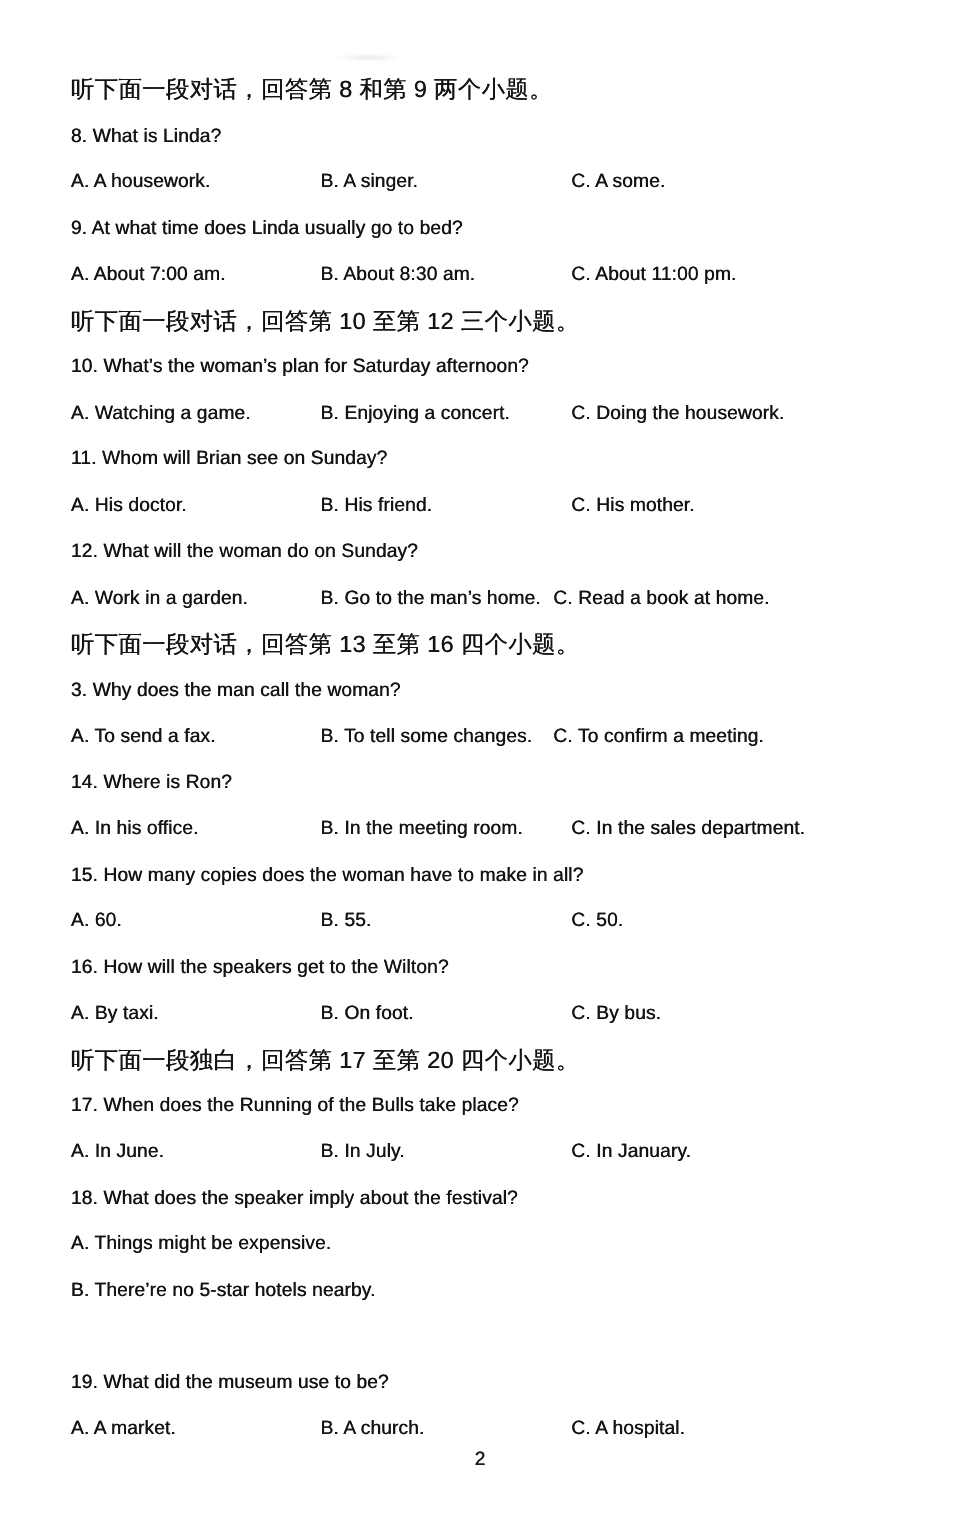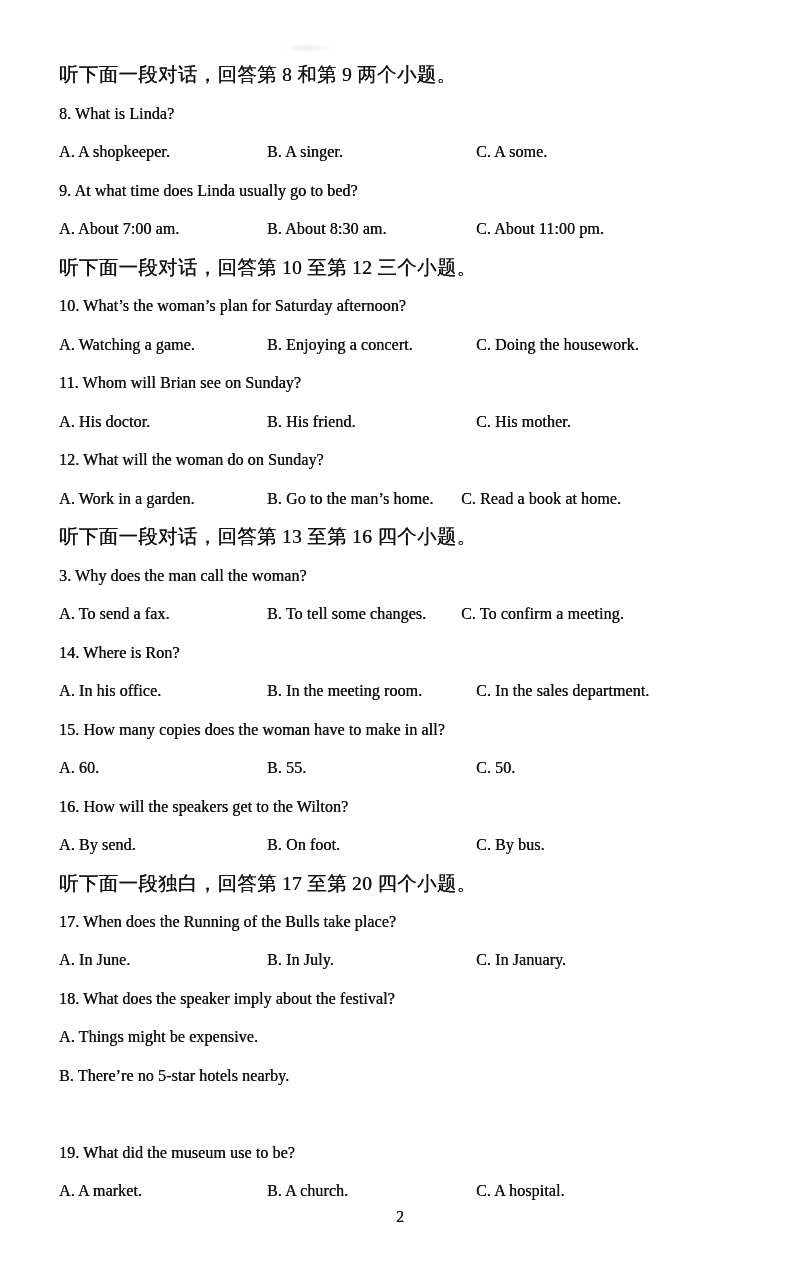--- a/index.html
+++ b/index.html
@@ -6,21 +6,21 @@
     margin: 0;
     padding: 0;
     background: #ffffff;
   }
   .page {
     position: relative;
     width: 800px;
     height: 1268px;
     background: #ffffff;
     overflow: hidden;
-    font-family: Liberation Serif, serif;
+    font-family: Liberation Sans, sans-serif;
     color: #141414;
   }
   .row {
     position: absolute;
     left: 59px;
     white-space: nowrap;
     font-size: 16px;
     line-height: 26px;
     letter-spacing: 0.1px;
     text-shadow: 0.35px 0 0 currentColor;
@@ -64,21 +64,21 @@
 <body>
 
 <div class="page">
 
   <div class="ghost"></div>
 
   <div class="row zh" style="top:62px">听下面一段对话，回答第 8 和第 9 两个小题。</div>
 
   <div class="row" style="top:101px">8. What is Linda?</div>
   <div class="row opts" style="top:139px">
-    <span class="oA">A. A shopkeeper.</span>
+    <span class="oA">A. A housework.</span>
     <span class="oB">B. A singer.</span>
     <span class="oC">C. A some.</span>
   </div>
 
   <div class="row" style="top:178px">9. At what time does Linda usually go to bed?</div>
   <div class="row opts" style="top:216px">
     <span class="oA">A. About 7:00 am.</span>
     <span class="oB">B. About 8:30 am.</span>
     <span class="oC">C. About 11:00 pm.</span>
   </div>
@@ -124,21 +124,21 @@
 
   <div class="row" style="top:717px">15. How many copies does the woman have to make in all?</div>
   <div class="row opts" style="top:755px">
     <span class="oA">A. 60.</span>
     <span class="oB">B. 55.</span>
     <span class="oC">C. 50.</span>
   </div>
 
   <div class="row" style="top:794px">16. How will the speakers get to the Wilton?</div>
   <div class="row opts" style="top:832px">
-    <span class="oA">A. By send.</span>
+    <span class="oA">A. By taxi.</span>
     <span class="oB">B. On foot.</span>
     <span class="oC">C. By bus.</span>
   </div>
 
   <div class="row zh" style="top:871px">听下面一段独白，回答第 17 至第 20 四个小题。</div>
 
   <div class="row" style="top:909px">17. When does the Running of the Bulls take place?</div>
   <div class="row opts" style="top:947px">
     <span class="oA">A. In June.</span>
     <span class="oB">B. In July.</span>

